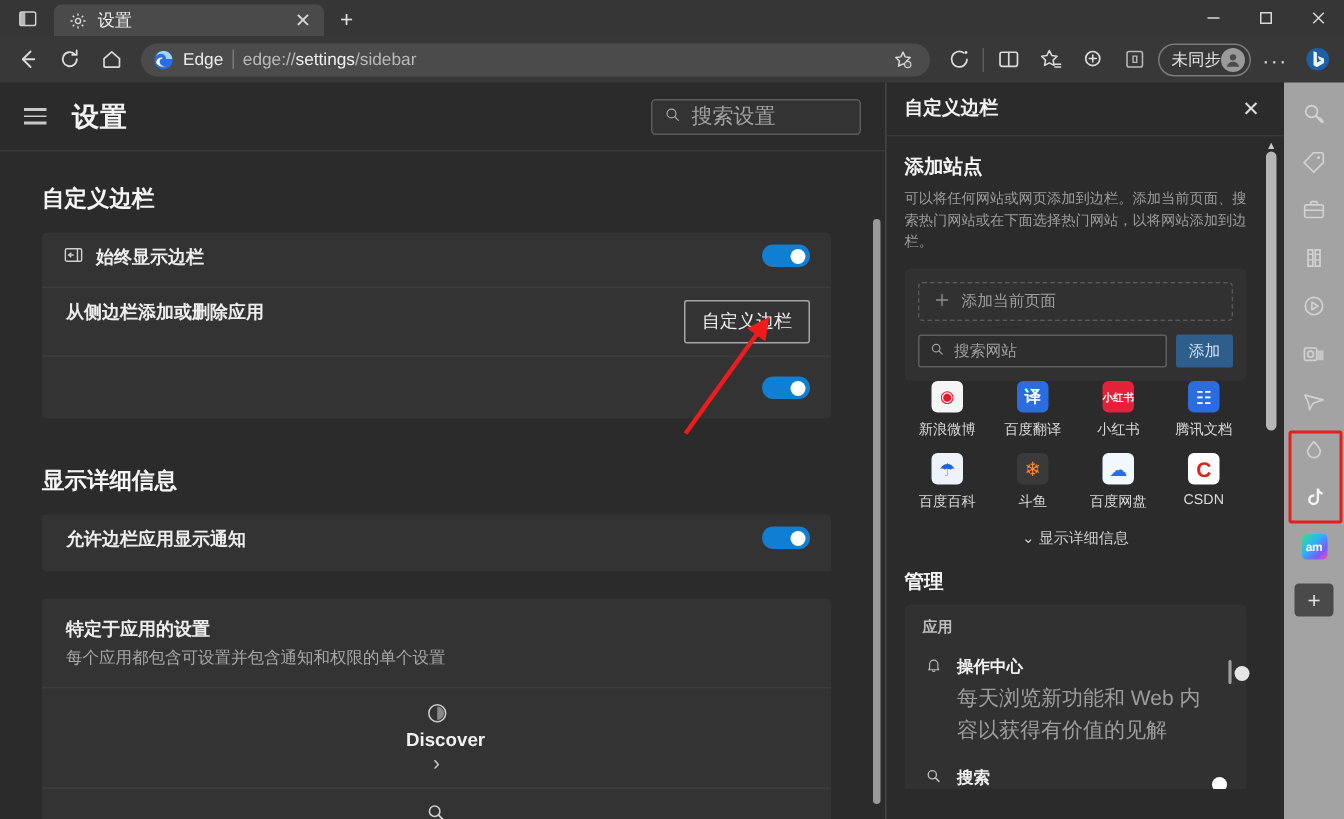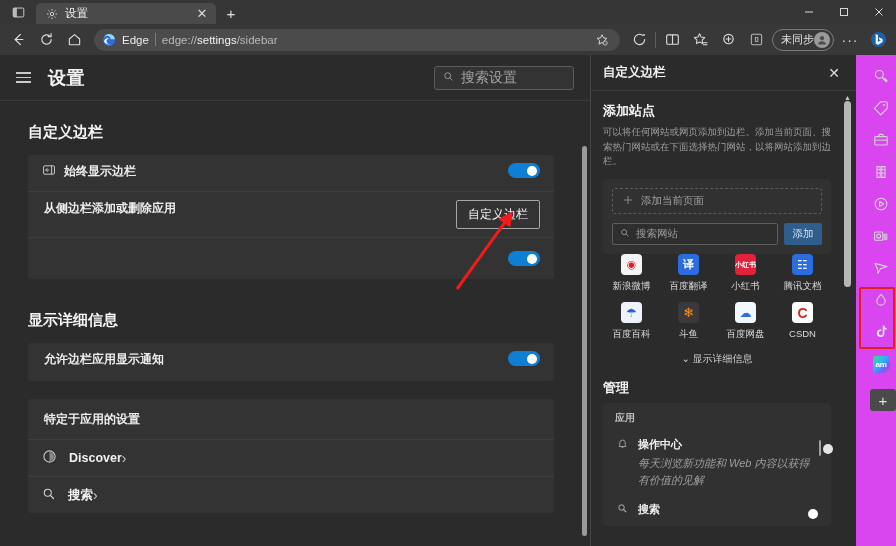--- a/index.html
+++ b/index.html
@@ -113,21 +113,21 @@
   .toggle.off { background:#4d4d4d; border:1px solid #a0a0a0; }
   .toggle .knob { position:absolute; width:10px; height:10px; border-radius:50%; background:#fff; top:2.5px; }
   .toggle.on .knob { right: 3px; }
   .toggle.off .knob { left: 3px; background:#e6e6e6; }
 
   .btn-outline {
     border:1px solid #a6a6a6; background: transparent; color:#f0f0f0;
     font-size: 12px; padding: 5px 11px; border-radius: 2px; font-family: inherit;
   }
   .chev { color:#c8c8c8; font-size: 14px; }
-  .list-row { display:flex; align-items:center; min-height: 36px; padding: 9px 14px; }
+  .list-row { display:flex; align-items:center; min-height: 36px; padding: 9px 14px; flex-direction: column; }
   .list-row .lname { font-size: 12.5px; font-weight:bold; color:#f0f0f0; margin-left: 12px;}
 
   .page-scrollbar {
     position:absolute; right: 3px; top: 45px; width: 5px; height: 390px;
     background:#9a9a9a; border-radius: 3px;
   }
 
   
   .rpanel {
     position:absolute; left:590px; top:55px; width:266px; height:491px;
@@ -164,35 +164,35 @@
   .hot-item .hicon { width: 21px; height: 21px; border-radius: 4px; display:flex; align-items:center; justify-content:center; font-size: 11px; color:#fff; font-weight:bold; overflow:hidden;}
   .hot-item .hlabel { font-size: 9.5px; color:#d9d9d9; white-space: nowrap;}
   .show-detail { text-align:center; font-size: 10px; color:#cfcfcf; margin: 11px 0 4px 0; }
   .manage-title { font-size: 13px; font-weight:bold; color:#f4f4f4; margin: 13px 0 6px 0;}
   .manage-card { background:#313131; border-radius: 4px; padding: 8px 0 2px 0;}
   .manage-sub { font-size: 10px; color:#bdbdbd; font-weight:bold; padding: 0 0 5px 12px;}
   .mrow { display:flex; align-items:flex-start; padding: 7px 10px 7px 12px; gap: 9px;}
   .mrow .micon { width: 14px; flex:0 0 14px; display:flex; align-items:center; justify-content:center; color:#bdbdbd; margin-top:1px;}
   .mrow .mtext { flex:1 1 auto; min-width:0; }
   .mrow .mname { font-size: 11px; font-weight:bold; color:#f0f0f0; }
-  .mrow .mdesc { font-size: 11px; color:#9d9d9d; line-height: 1.5; margin-top: 3px; font-style: italic;}
+  .mrow .mdesc { font-size: 14px; color:#9d9d9d; line-height: 1.5; margin-top: 3px;}
   .mrow .mtog { margin-left:auto; margin-top: 4px; }
   .rpanel-scroll {
     position:absolute; right: 5px; top: 46px; width: 7px; height: 186px;
     background:#b6b6b6; border-radius: 4px;
   }
   .rpanel-scroll-up {
     position:absolute; right: 4px; top: 38px; width: 9px; height: 9px;
     display:flex; align-items:center; justify-content:center; color:#c8c8c8; font-size: 7px;
   }
 
   
   .edgebar {
     position:absolute; left:856px; top:55px; width:40px; height:491px;
-    background:#d946ef; display:flex; flex-direction:column; align-items:flex-end;
+    background:#a3a3a3; display:flex; flex-direction:column; align-items:center;
     padding-top: 6px; gap: 2px;
   }
   .sb-item {
     width: 30px; height: 30px; display:flex; align-items:center; justify-content:center;
     color:#d2d2d2; border-radius: 4px;
   }
   .sb-item.plus { background:#4a4a4a; margin-top: 8px; width: 26px; height: 22px; border-radius:3px; color:#e0e0e0; font-size: 15px;}
   .sb-tiktok { font-size: 16px; color:#f4f4f4; }
   .sb-am {
     width: 17px; height: 17px; border-radius: 3px;
@@ -407,20 +407,21 @@
               <span class="toggle on">
                   <span class="knob"></span>
                 </span>
             </span>
           </div>
         </div>
 
         <div class="card" style="margin-top:18px;">
           <div class="row" style="display:block;padding:12px 14px 11px 16px;">
             <div class="rlabel">特定于应用的设置</div>
+            <div class="rsub">每个应用都包含可设置并包含通知和权限的单个设置</div>
           </div>
           <div class="card-sep"></div>
           <div class="list-row">
             <span class="ricon">
               <svg width="15" height="15" viewBox="0 0 16 16">
                   <circle cx="8" cy="8" r="6" fill="none" stroke="#cfcfcf" stroke-width="1.1"></circle>
                   <path d="M8 3.2a4.8 4.8 0 0 1 0 9.6z" fill="#cfcfcf" opacity=".55"></path>
                 </svg>
             </span>
             <span class="lname">Discover</span>

